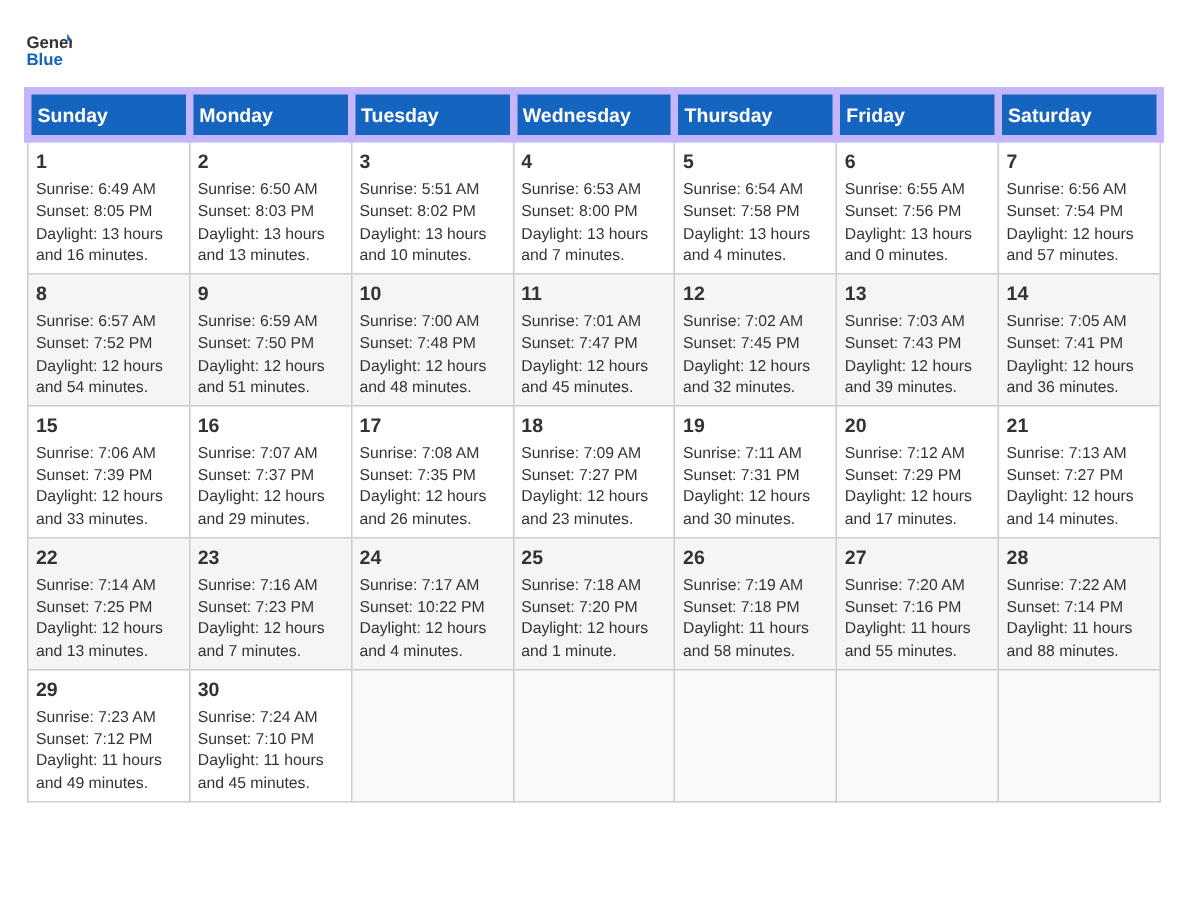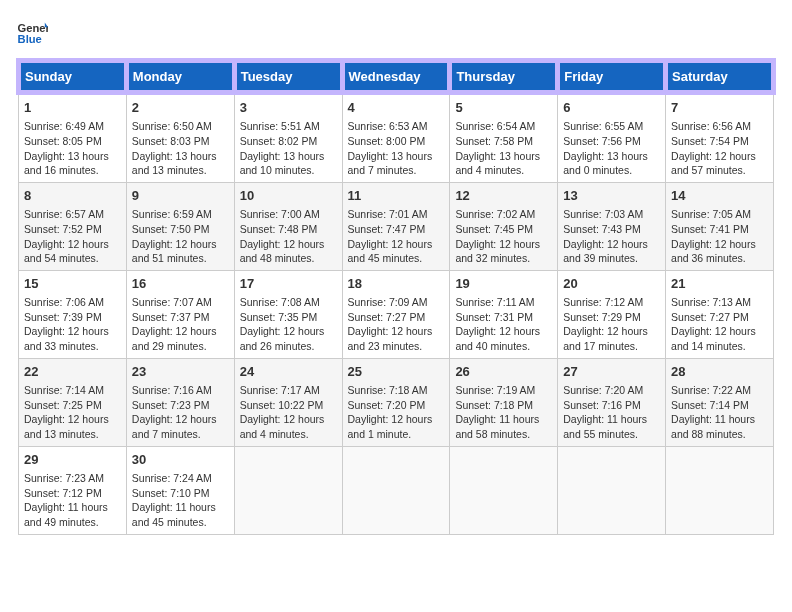--- a/index.html
+++ b/index.html
@@ -238,21 +238,21 @@
           <div>Sunrise: 7:09 AM</div>
           <div>Sunset: 7:27 PM</div>
           <div>Daylight: 12 hours</div>
           <div>and 23 minutes.</div>
         </td>
         <td>
           <span class="day-num">19</span>
           <div>Sunrise: 7:11 AM</div>
           <div>Sunset: 7:31 PM</div>
           <div>Daylight: 12 hours</div>
-          <div>and 40 minutes.</div>
+          <div>and 30 minutes.</div>
         </td>
         <td>
           <span class="day-num">20</span>
           <div>Sunrise: 7:12 AM</div>
           <div>Sunset: 7:29 PM</div>
           <div>Daylight: 12 hours</div>
           <div>and 17 minutes.</div>
         </td>
         <td>
           <span class="day-num">21</span>

